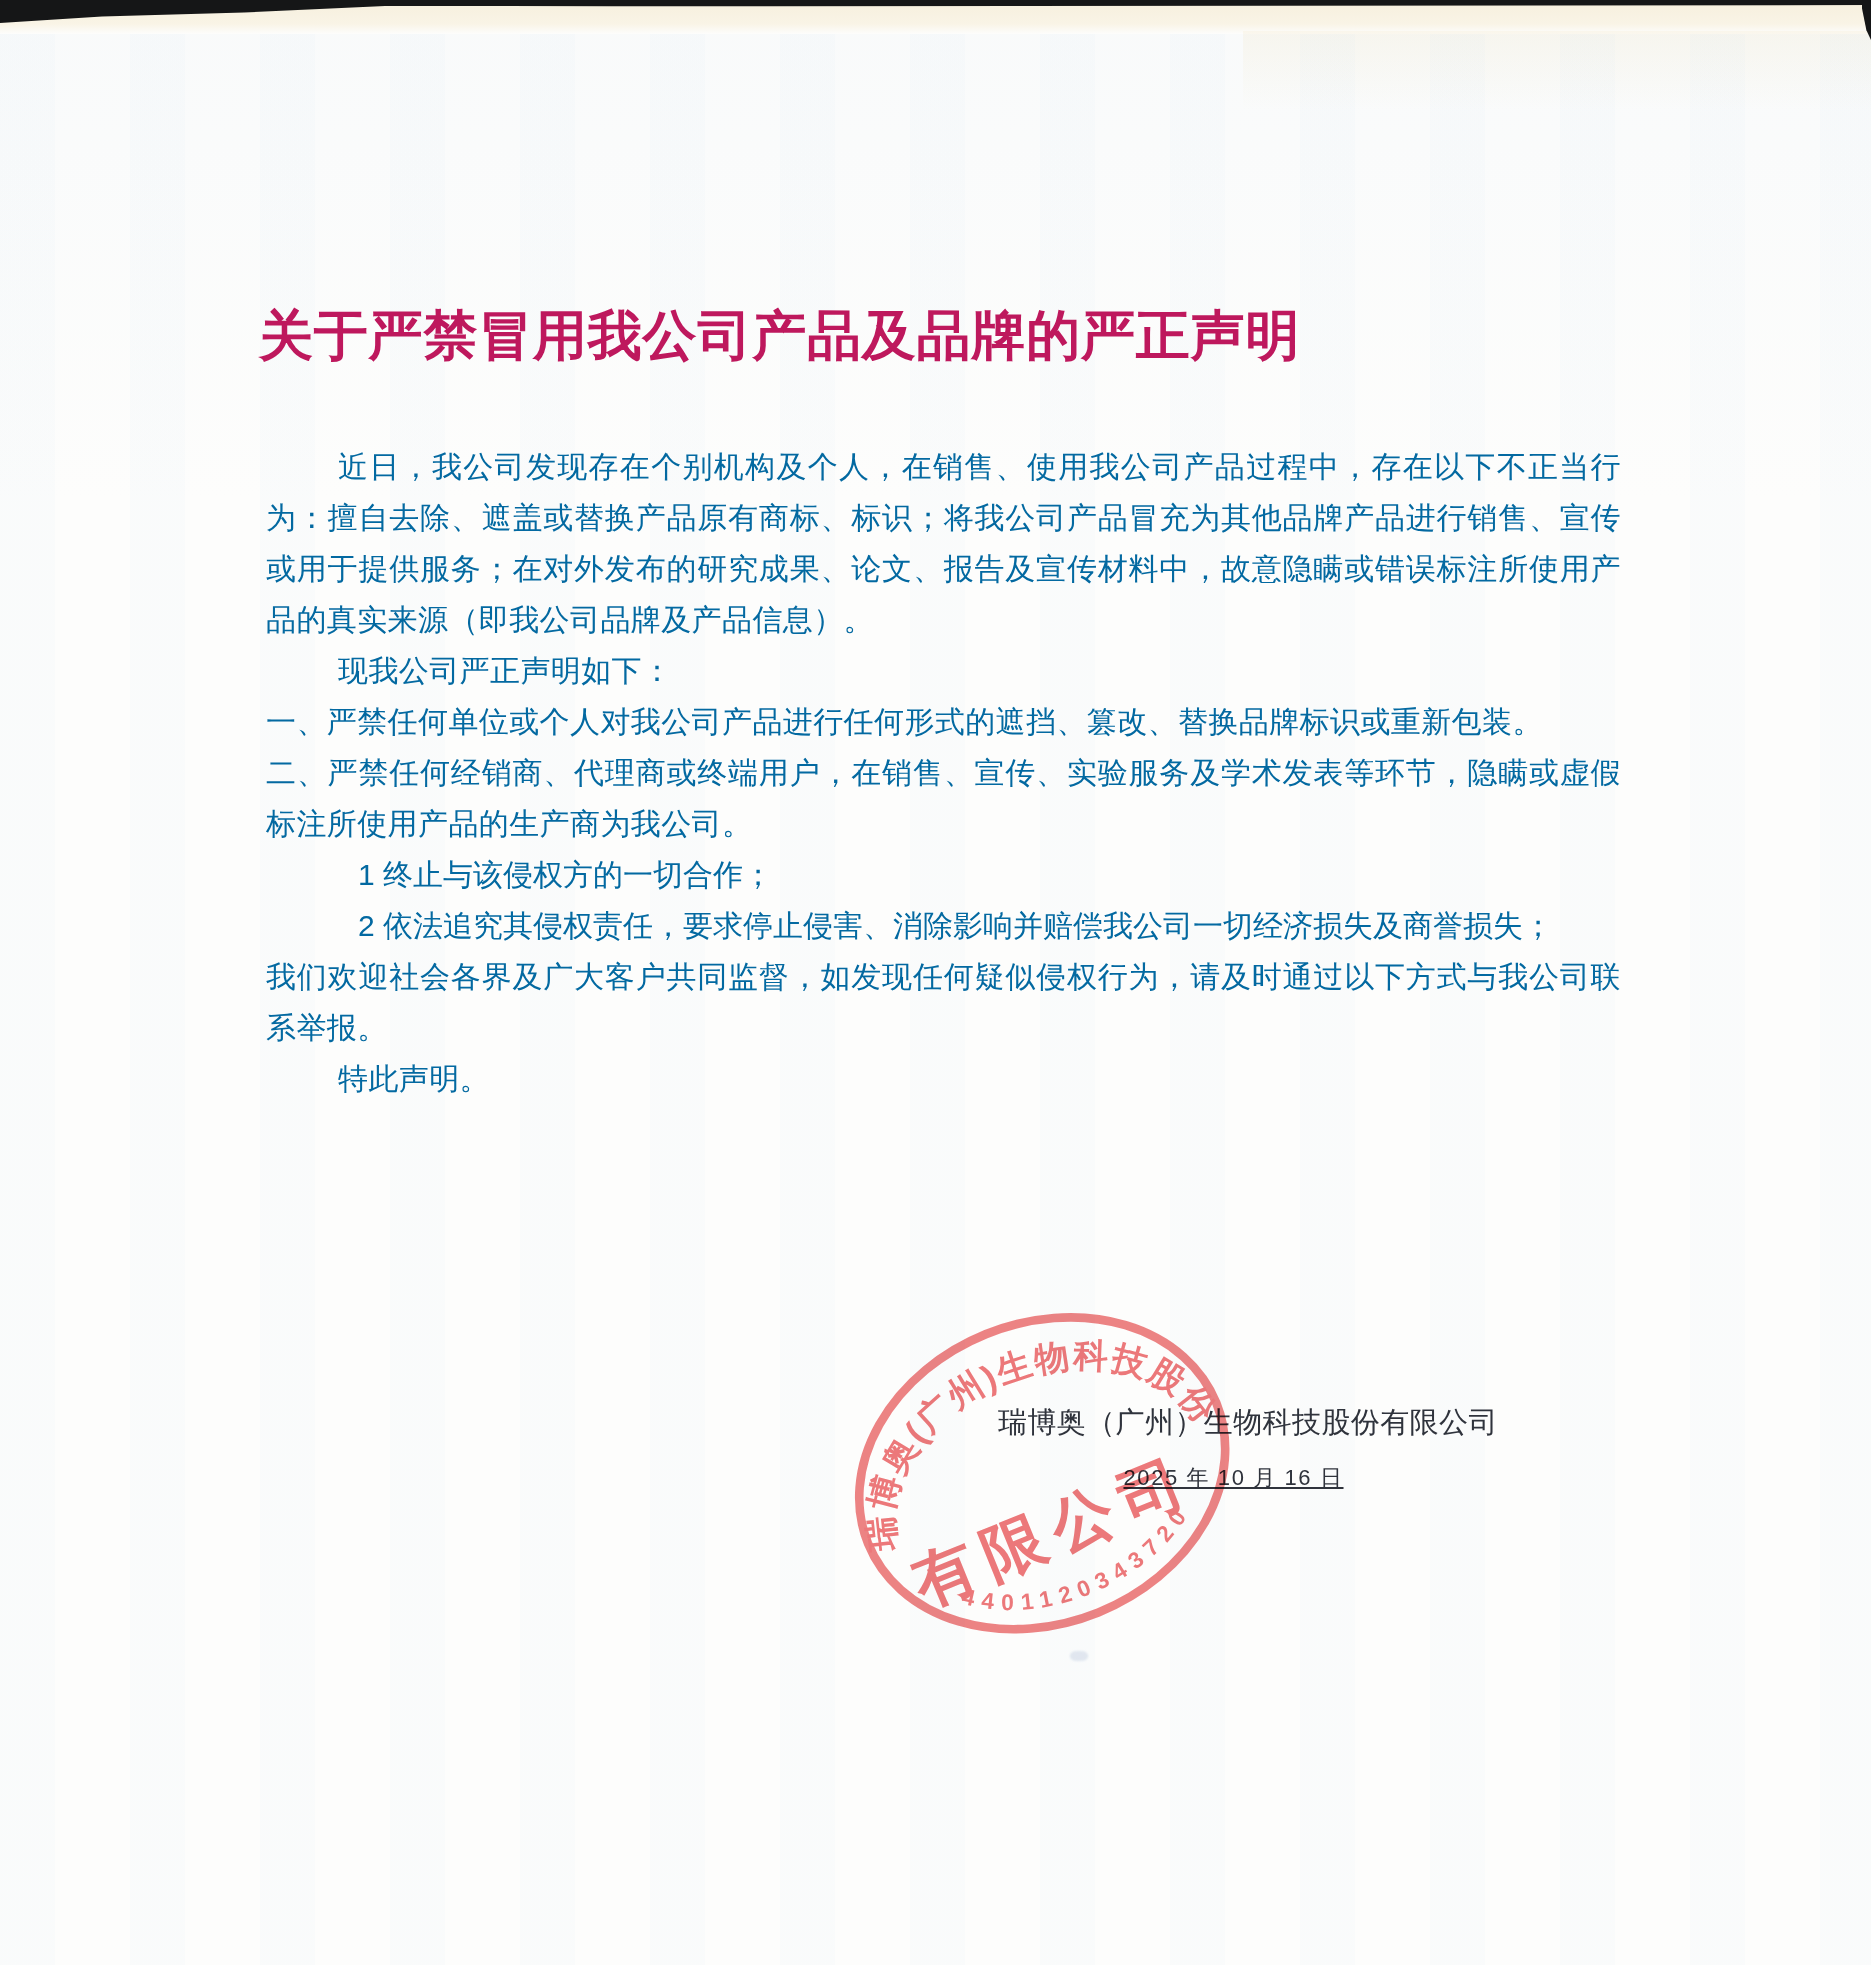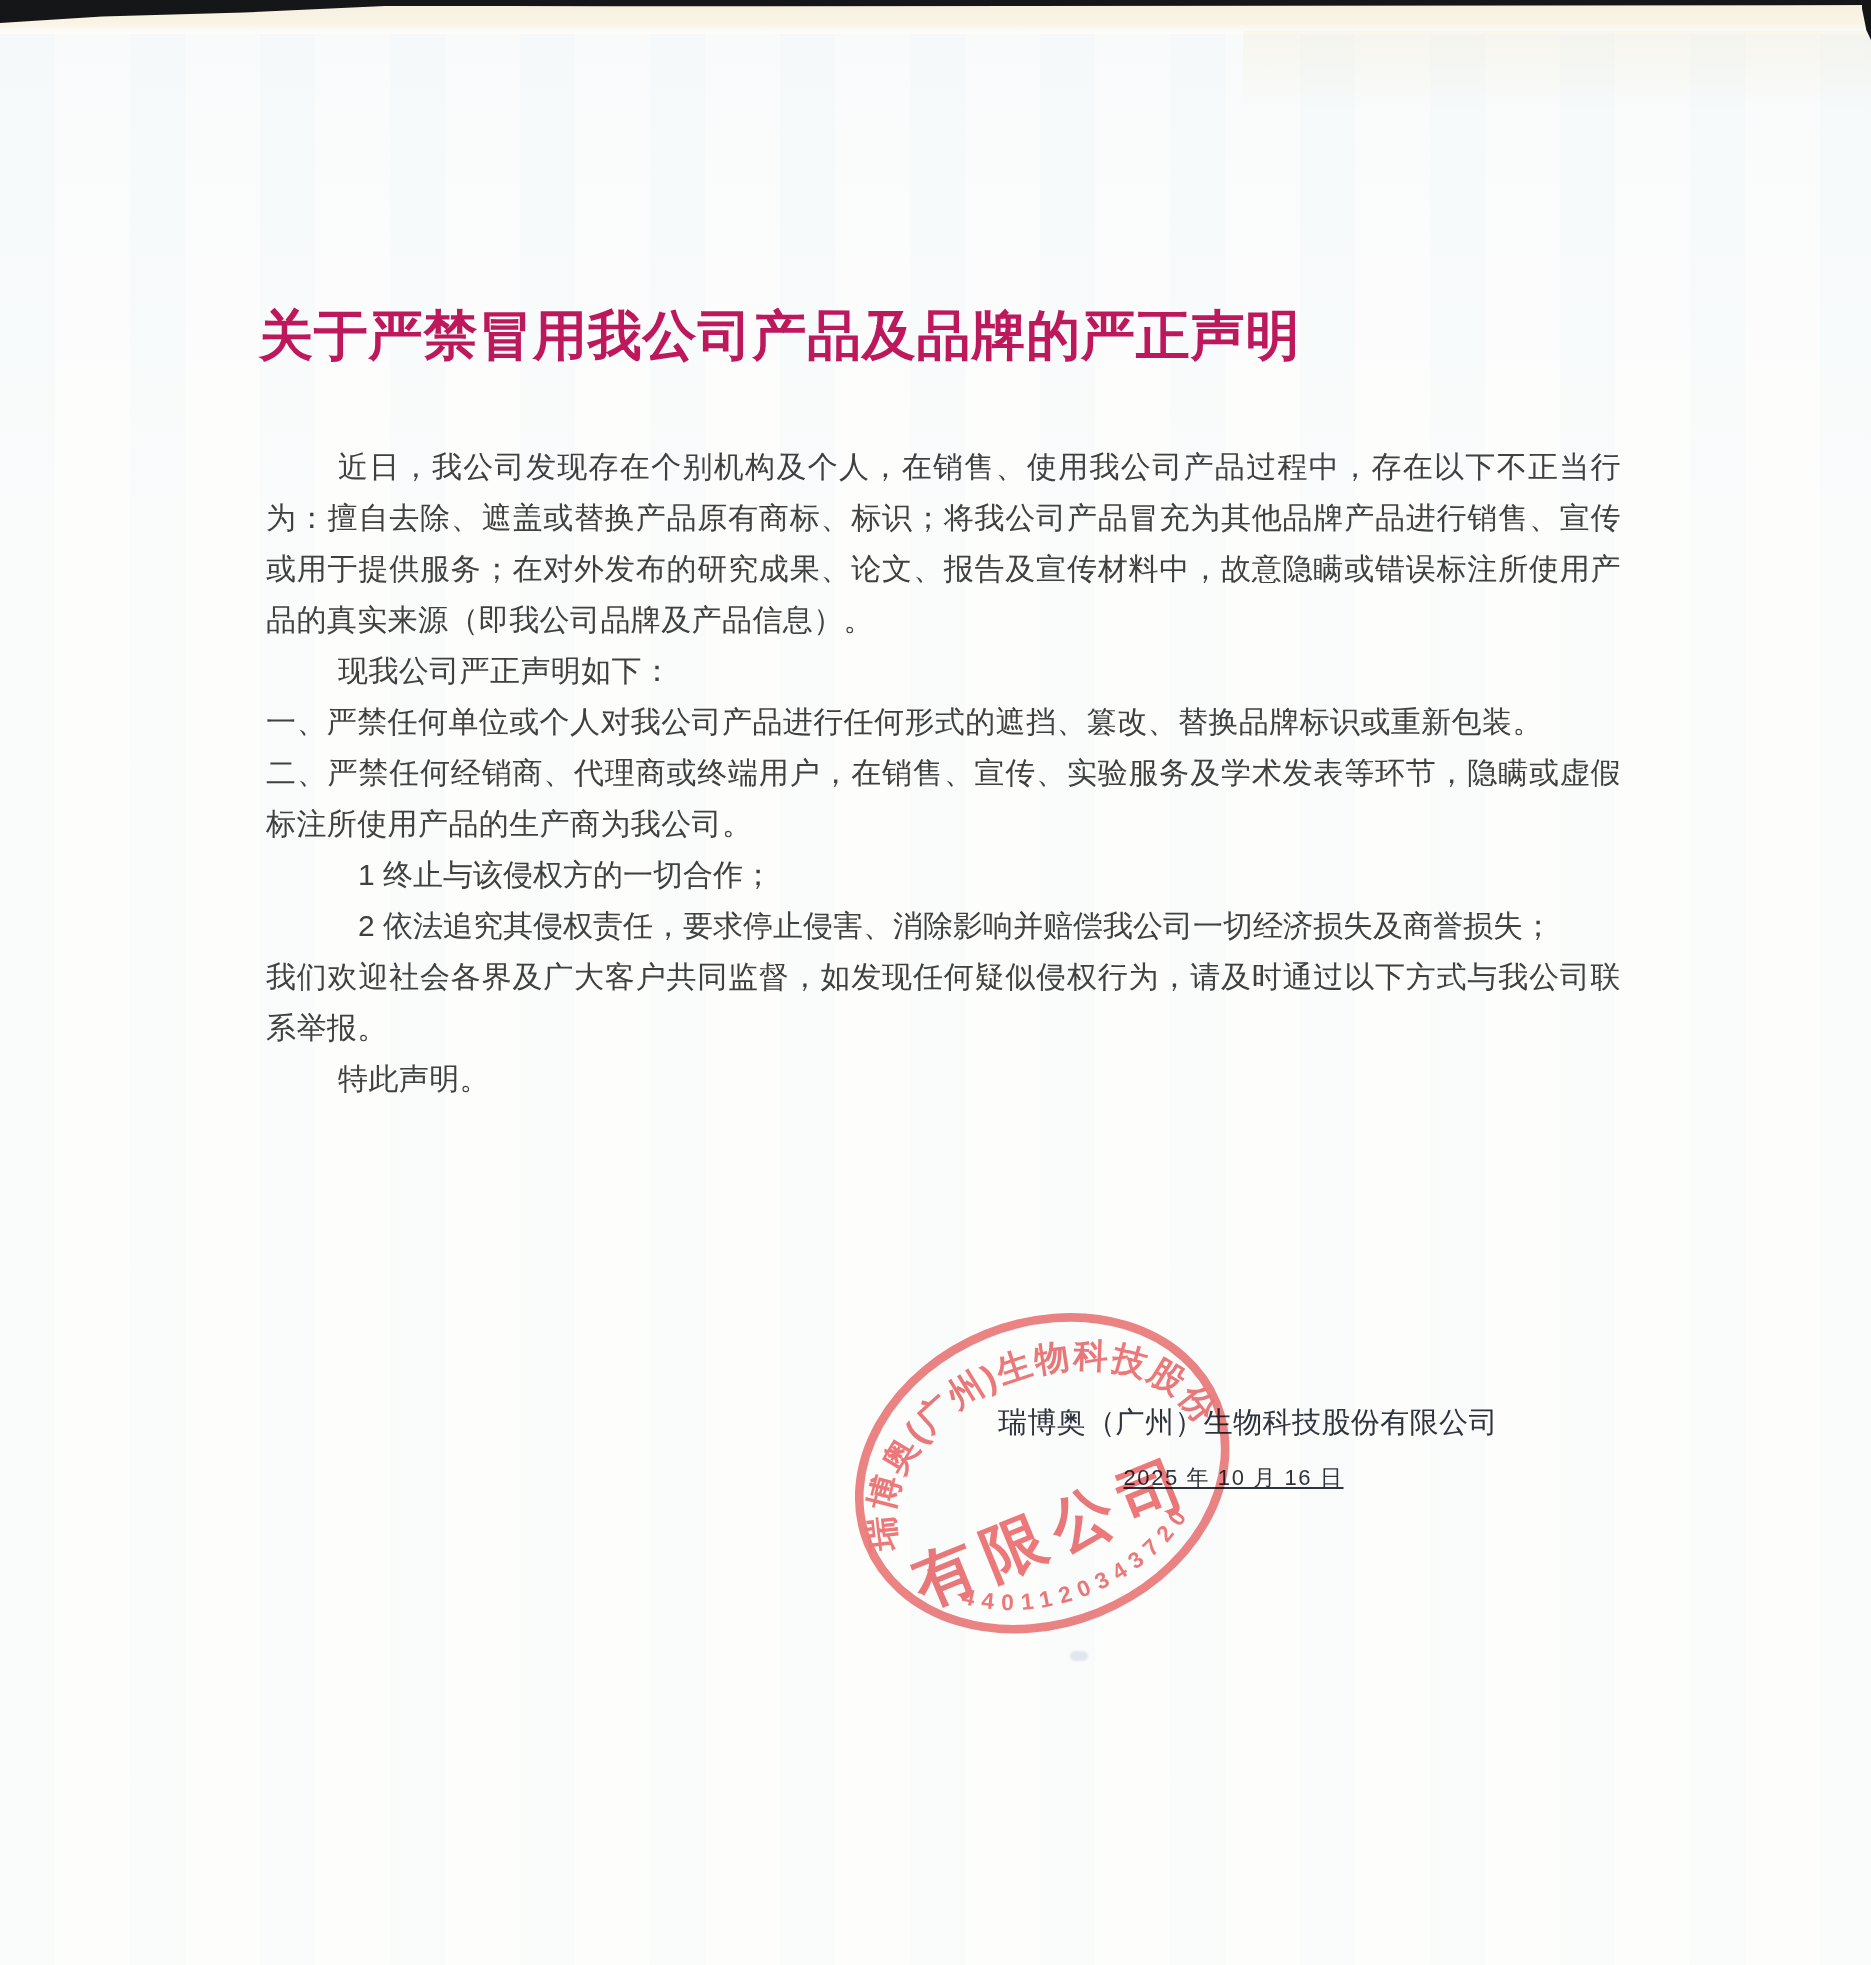--- a/index.html
+++ b/index.html
@@ -47,21 +47,21 @@
   .title{
     position:absolute;top:301px;left:259px;width:1355px;
     margin:0;
     font-size:54px;line-height:69px;font-weight:700;
     letter-spacing:0.8px;
     color:#be185d;
     white-space:nowrap;
   }
   .body-text{
     position:absolute;top:441px;left:266px;width:1355px;
-    color:#404040;
+    color:#0369a1;
     font-size:30px;line-height:51px;letter-spacing:0.4px;
     text-align:justify;
   }
   .body-text p{margin:0;}
   .body-text p.indent{text-indent:2.4em;}
   .body-text p.flush{text-indent:0;}
   .body-text p.sub{padding-left:92px;letter-spacing:0;}
 
   .signature{
     position:absolute;top:1387px;left:982px;width:503px;

